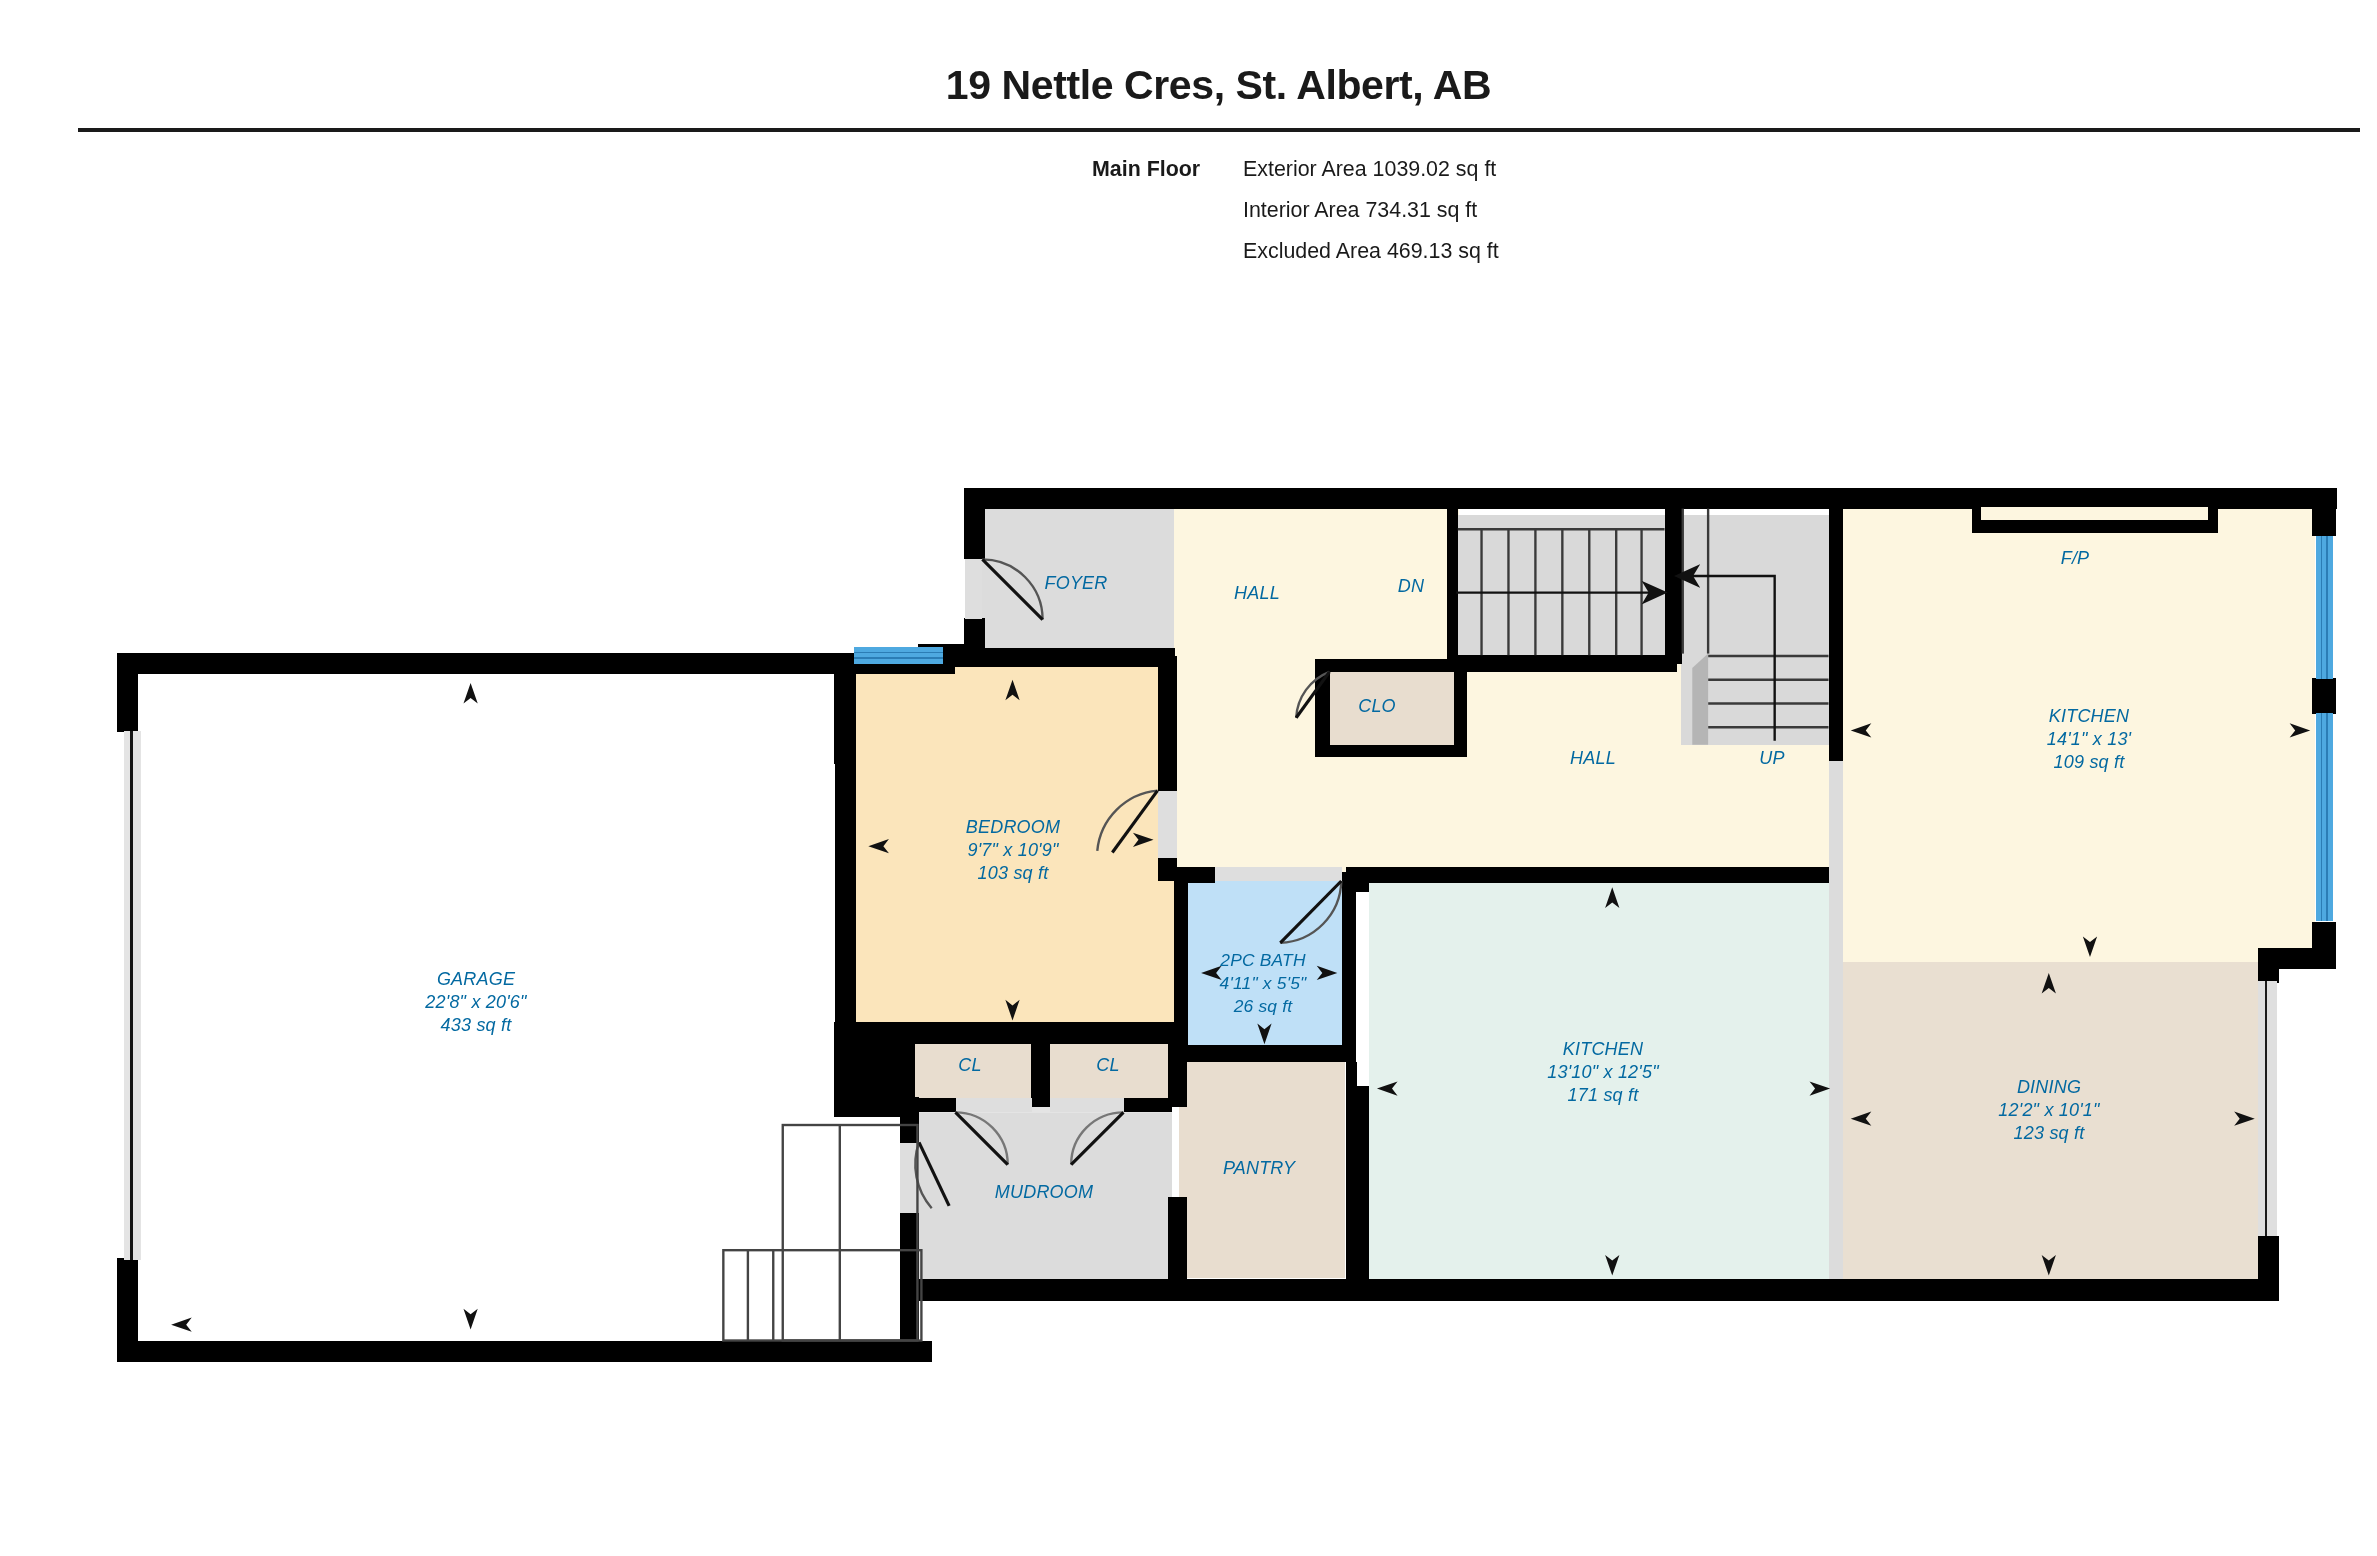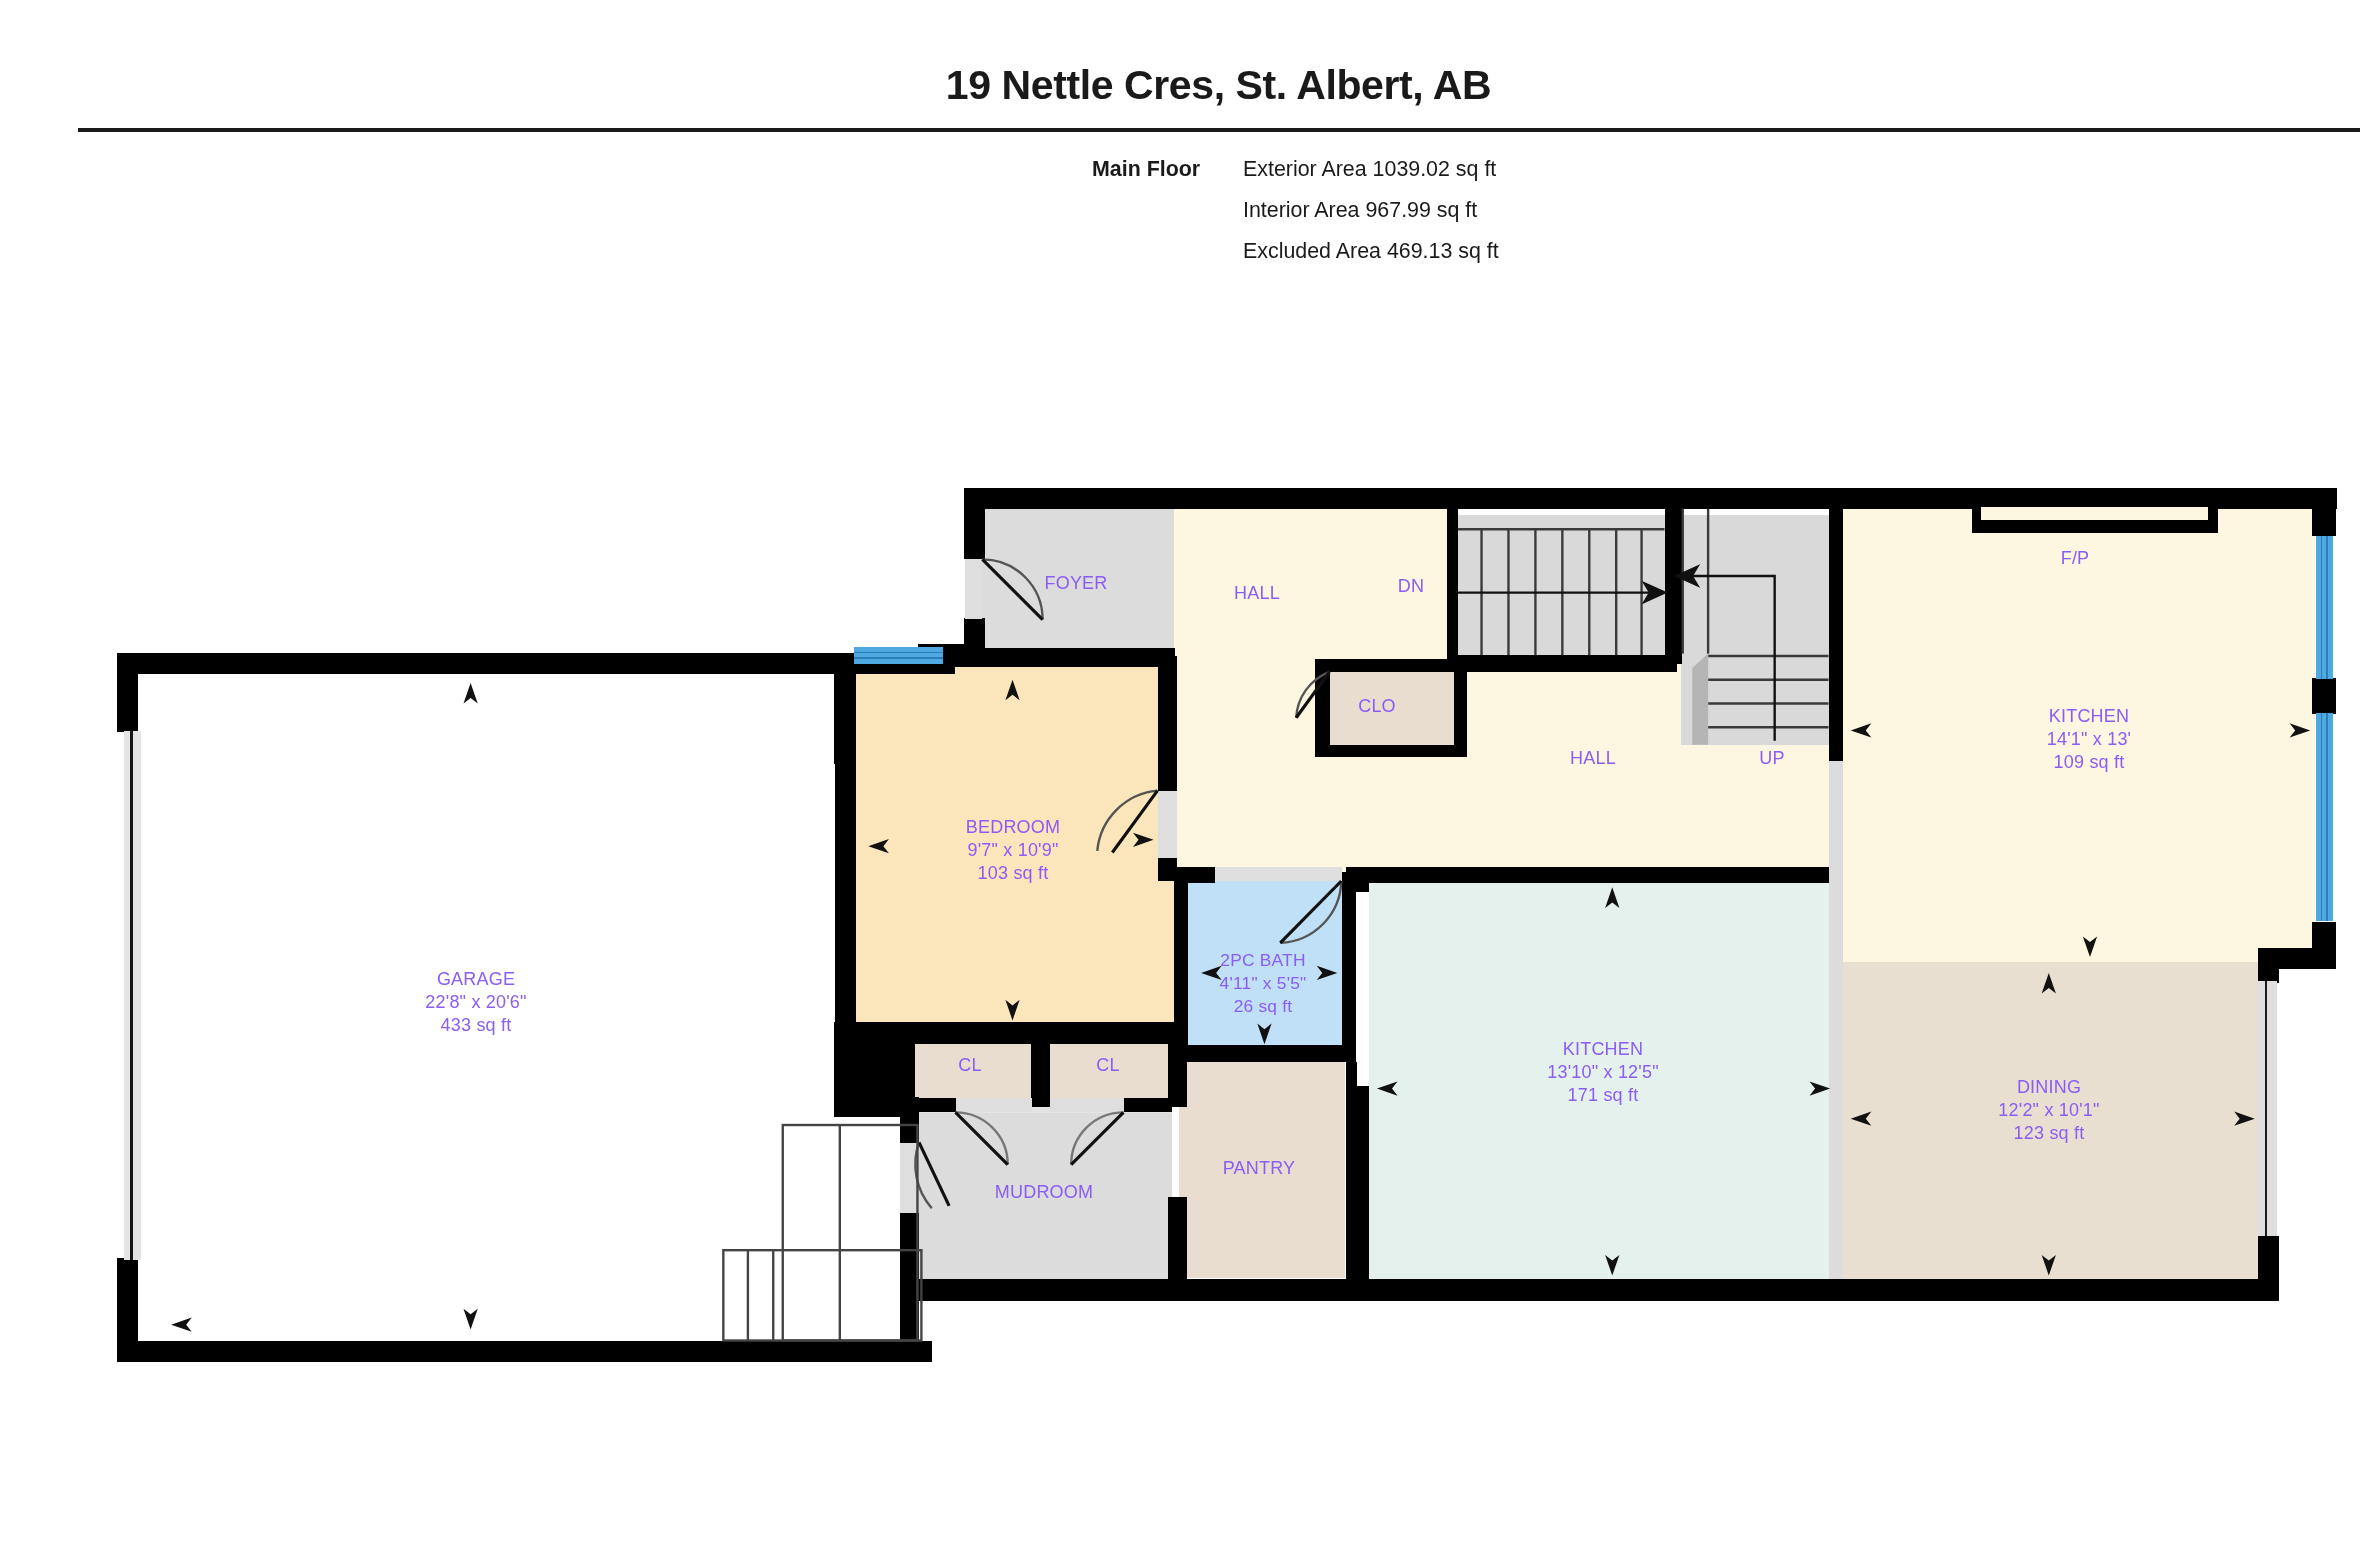--- a/index.html
+++ b/index.html
@@ -18,43 +18,43 @@
   
   #plan{position:absolute;left:0;top:0;width:2377px;height:1556px;}
   .rm{position:absolute;box-sizing:border-box;}
   .wall{position:absolute;background:#000;}
   .thinwall{position:absolute;background:#9a9a9a;}
   .win{position:absolute;background:#4ea9e0;}
   .winline{position:absolute;background:#2b7db5;height:1.6px;left:0;right:0;}
   .gdoor{position:absolute;background:#e2e2e2;border:1.6px solid #3a3a3a;box-sizing:border-box;}
   .opening{position:absolute;background:#dedede;}
 
-  .lbl{position:absolute;text-align:center;color:#8b5cf6;font-size:18px;line-height:23px;
-       font-weight:500;letter-spacing:0.2px;white-space:nowrap;transform:translateX(-50%);}
+  .lbl{position:absolute;text-align:center;color:#0369a1;font-size:18px;line-height:23px;
+       font-weight:500;letter-spacing:0.2px;white-space:nowrap;transform:translateX(-50%);font-style:italic;}
   .lbl .nm{font-weight:500;}
   .lbl.small{font-size:17.4px;}
 
   svg.ov{position:absolute;left:0;top:0;width:2377px;height:1556px;pointer-events:none;}
 </style>
 </head>
 <body>
 
 <div id="root">
 
   <div class="page-title">19 Nettle Cres, St. Albert, AB</div>
   <div class="title-rule"></div>
 
   <div class="area-block">
     <div class="area-row">
       <span class="area-label">Main Floor</span>
       <span class="area-val">Exterior Area 1039.02 sq ft</span>
     </div>
     <div class="area-row">
       <span class="area-label"></span>
-      <span class="area-val">Interior Area 967.99 sq ft</span>
+      <span class="area-val">Interior Area 734.31 sq ft</span>
     </div>
     <div class="area-row">
       <span class="area-label"></span>
       <span class="area-val">Excluded Area 469.13 sq ft</span>
     </div>
   </div>
 
   <div id="plan">
 
     <div class="rm" style="left:107px;top:656px;width:792px;height:705px;background:#ffffff;"></div>

